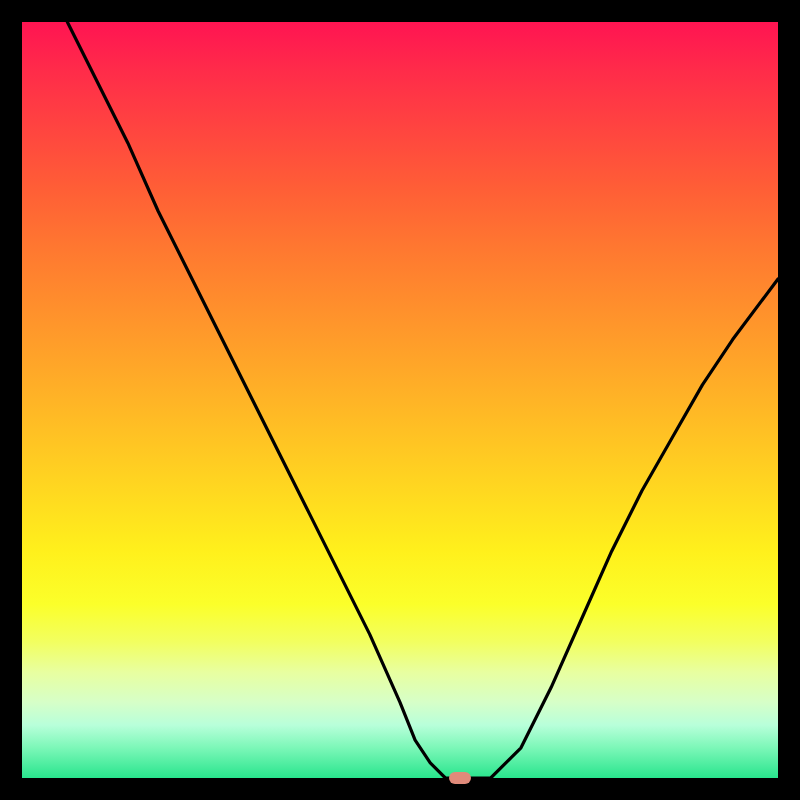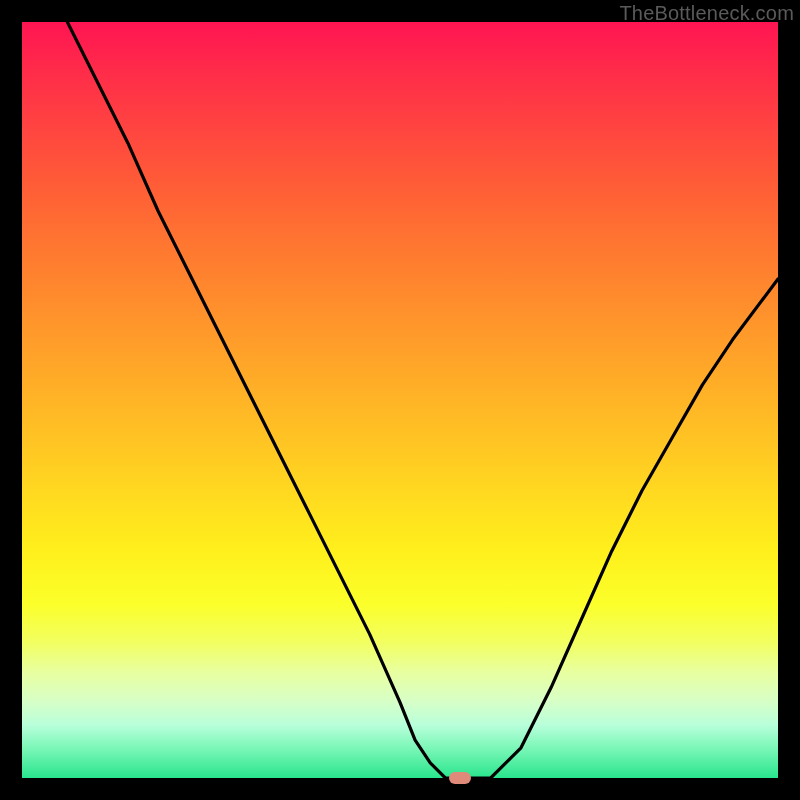--- a/index.html
+++ b/index.html
@@ -78,15 +78,14 @@
   <div class="plot">
 
     <svg class="curve-svg" viewBox="0 0 756 756" preserveAspectRatio="none">
       <path id="curve-path" d="M45.36 0.00 L75.60 60.48 L105.84 120.96 L136.08 189.00 L166.32 249.48 L196.56 309.96 L226.80 370.44 L257.04 430.92 L287.28 491.40 L317.52 551.88 L347.76 612.36 L378.00 680.40 L393.12 718.20 L408.24 740.88 L423.36 756.00 L438.48 756.00 L468.72 756.00 L498.96 725.76 L529.20 665.28 L559.44 597.24 L589.68 529.20 L619.92 468.72 L650.16 415.80 L680.40 362.88 L710.64 317.52 L756.00 257.04" fill="none" stroke="#000" stroke-width="3.2" stroke-linejoin="round" stroke-linecap="round"></path>
     </svg>
 
     <div id="marker" class="marker" style="left: 438.48px; top: 756px;"></div>
 
   </div>
 
-  <div class="attribution">TheBottleneck.com</div>
 
 </div>
 
 </body></html>

